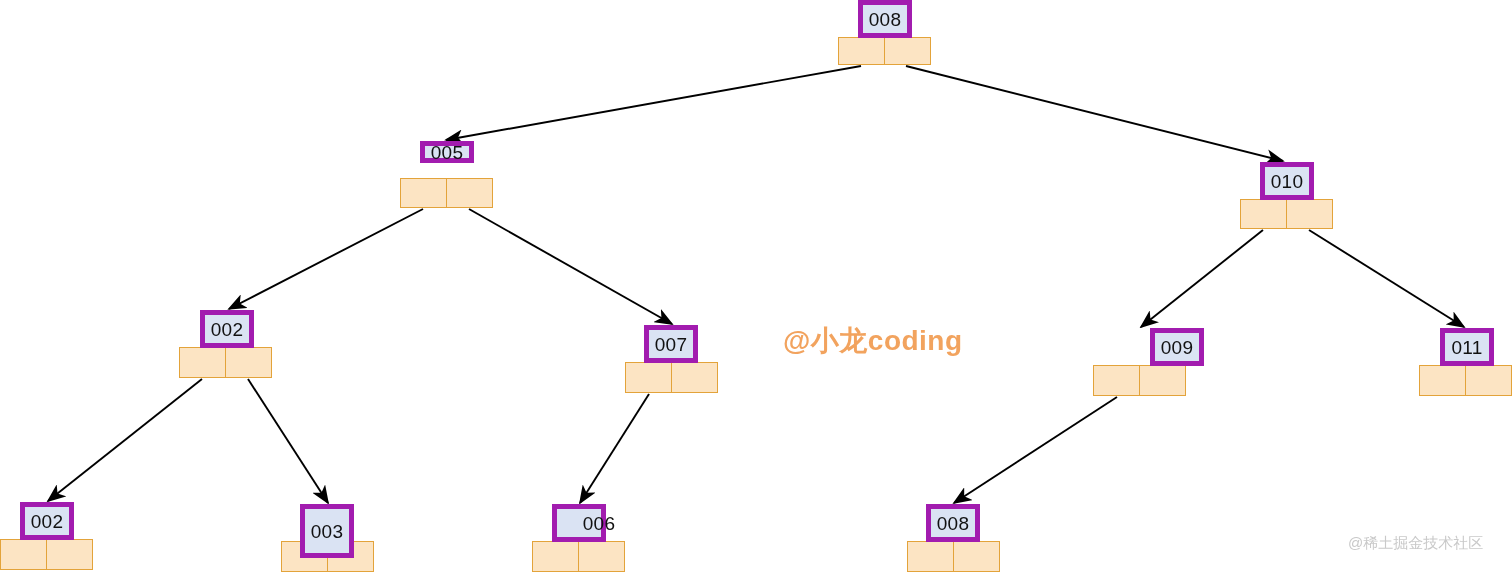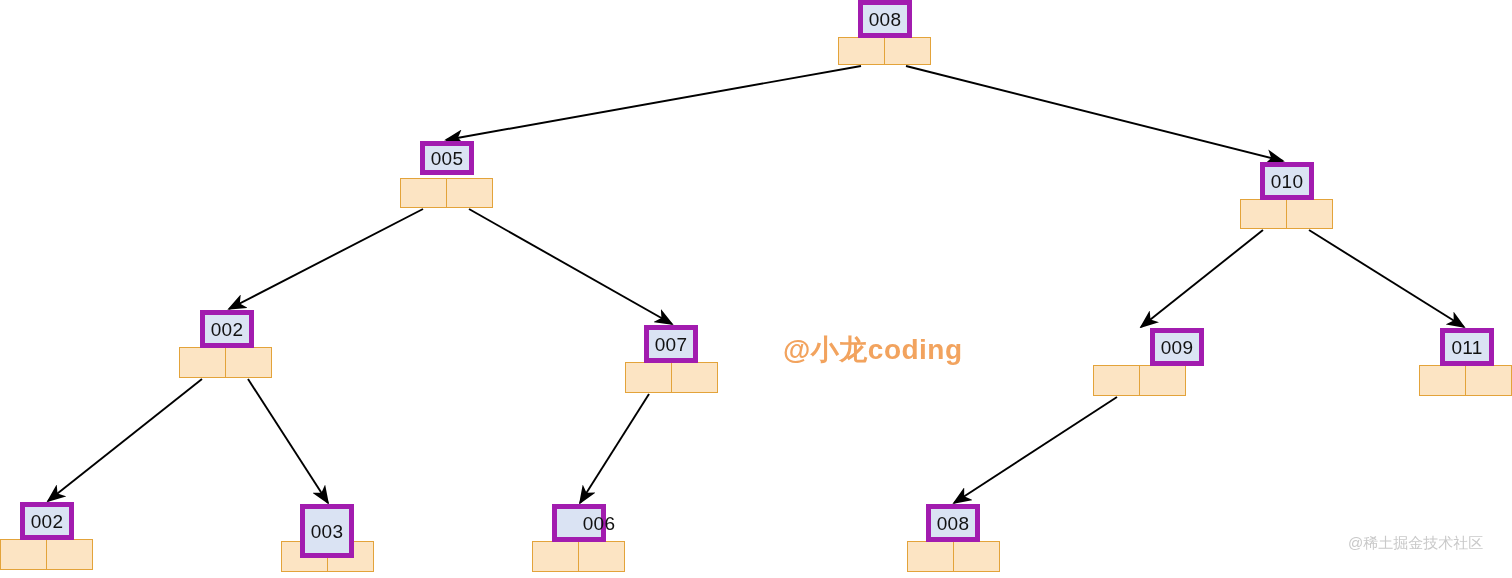--- a/index.html
+++ b/index.html
@@ -107,21 +107,21 @@
           <div class="ptr-cell left"></div>
           <div class="ptr-cell right"></div>
         </div>
         <div class="node-key" style="left: 858px; top: 0px; width: 54px; height: 38px;">008</div>
       </div>
       <div class="node">
         <div class="node-ptrs" style="left: 400px; top: 178px; width: 93px; height: 30px;">
           <div class="ptr-cell left"></div>
           <div class="ptr-cell right"></div>
         </div>
-        <div class="node-key" style="left: 420px; top: 141px; width: 54px; height: 34px;">005</div>
+        <div class="node-key" style="left: 420px; top: 141px; width: 54px; height: 22px;">005</div>
       </div>
       <div class="node">
         <div class="node-ptrs" style="left: 1240px; top: 199px; width: 93px; height: 30px;">
           <div class="ptr-cell left"></div>
           <div class="ptr-cell right"></div>
         </div>
         <div class="node-key" style="left: 1260px; top: 162px; width: 54px; height: 38px;">010</div>
       </div>
       <div class="node">
         <div class="node-ptrs" style="left: 179px; top: 347px; width: 93px; height: 31px;">
@@ -174,17 +174,17 @@
       </div>
       <div class="node">
         <div class="node-ptrs" style="left: 907px; top: 541px; width: 93px; height: 31px;">
           <div class="ptr-cell left"></div>
           <div class="ptr-cell right"></div>
         </div>
         <div class="node-key" style="left: 926px; top: 504px; width: 54px; height: 38px;">008</div>
       </div>
     </div>
 
-  <div class="watermark-brand" style="left: 783px; top: 331px;">@小龙coding</div>
+  <div class="watermark-brand" style="left: 783px; top: 322px;">@小龙coding</div>
 
   <div class="watermark-corner" style="left: 1348px; top: 534px;">@稀土掘金技术社区</div>
 
 </div>
 
 </body></html>

